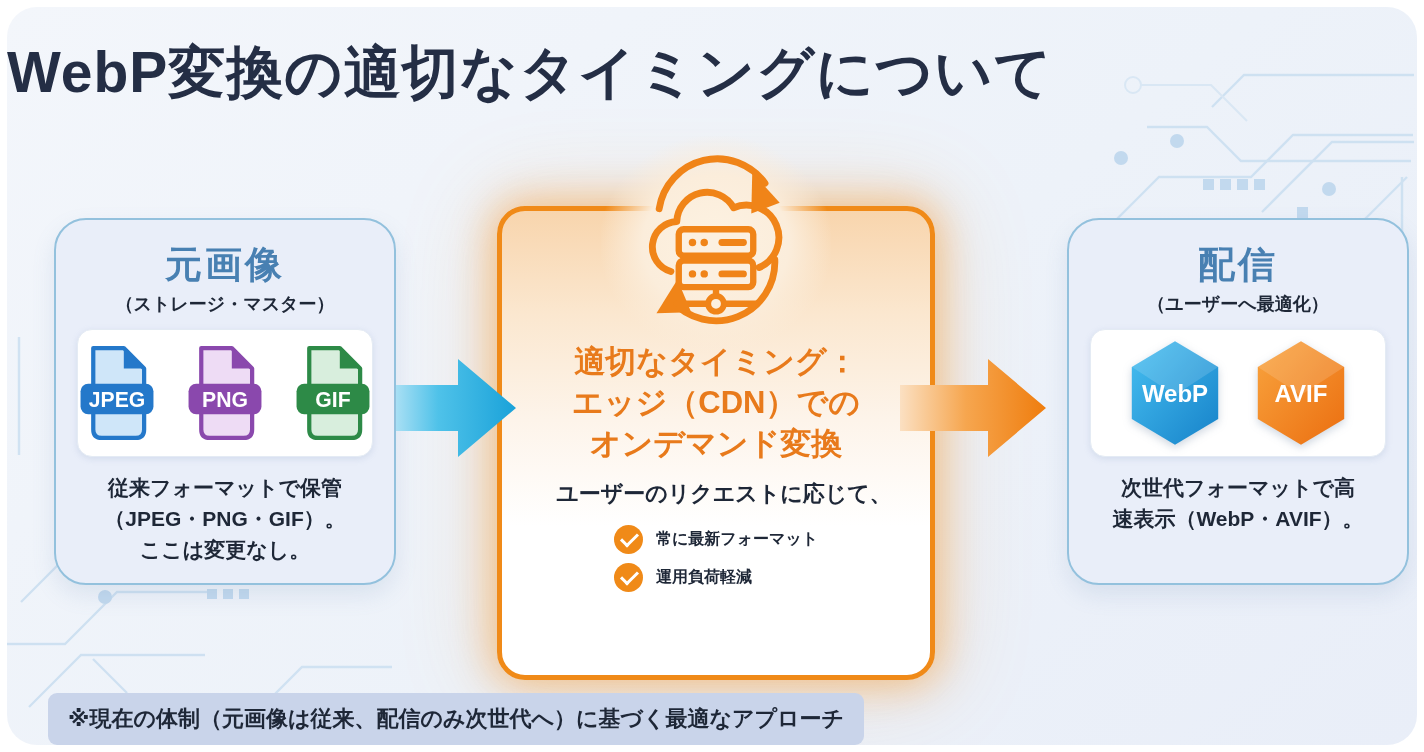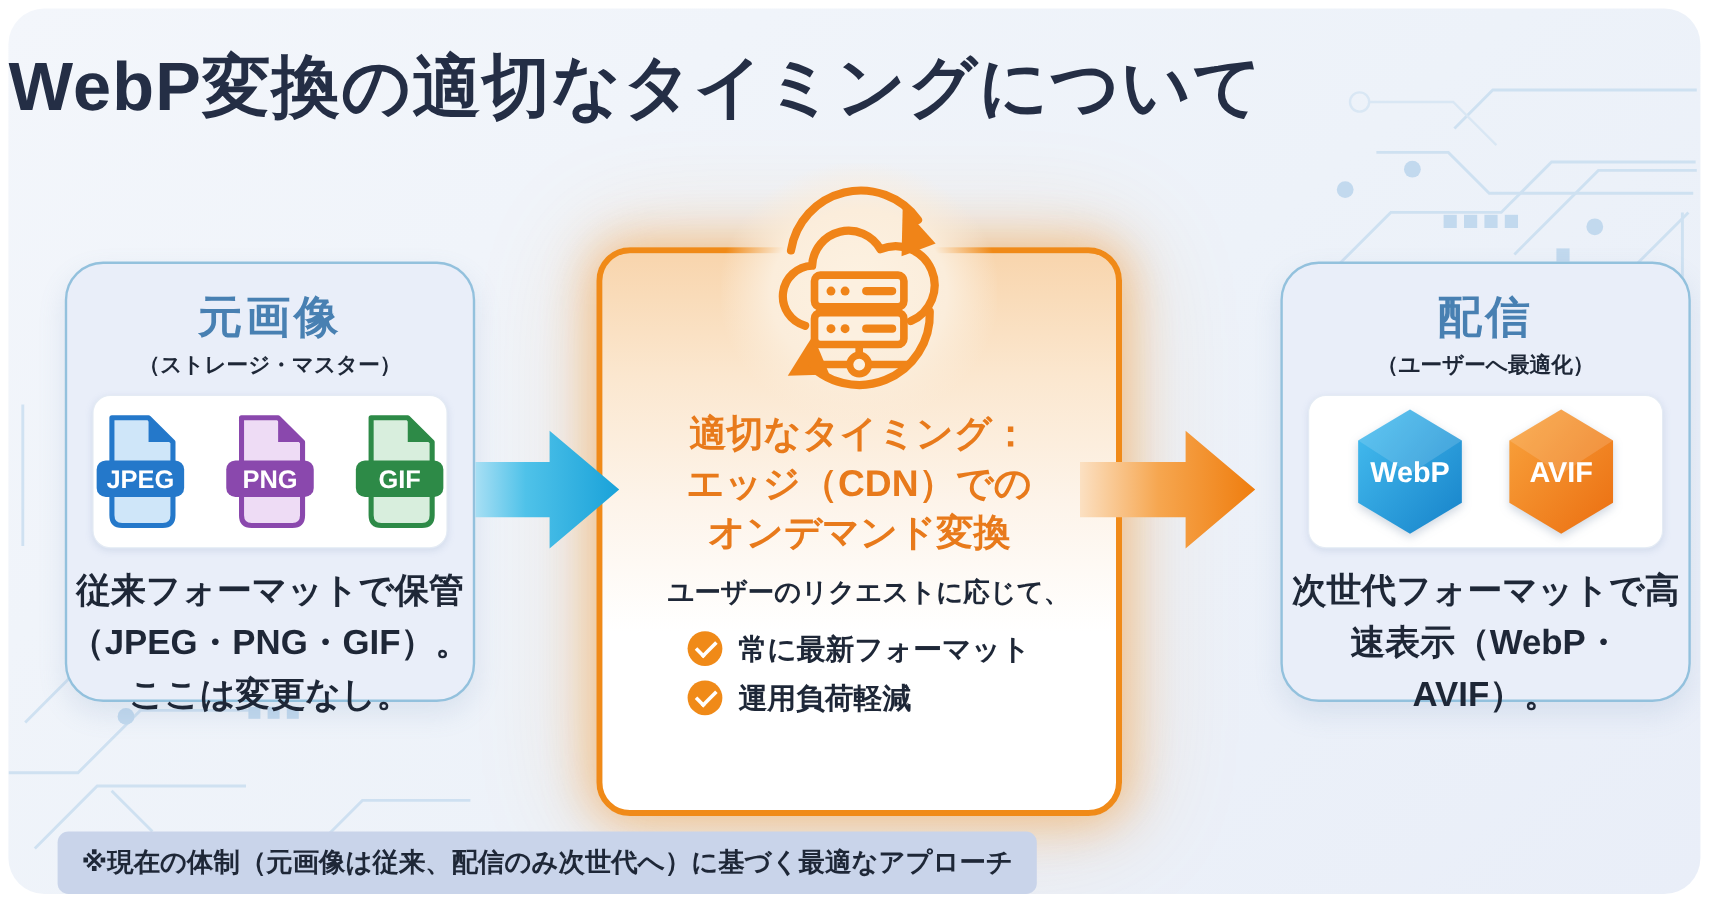--- a/index.html
+++ b/index.html
@@ -20,21 +20,21 @@
     background:var(--panel-fill,#e9eef9); border:2px solid var(--panel-border,#93c1dd);
     border-radius:32px; box-shadow:0 10px 22px rgba(110,140,185,.16); text-align:center; }
   .side-panel.left  { left:47px; }
   .side-panel.right { left:1060px; }
   .side-heading { margin-top:20px; font-size:37px; font-weight:800; letter-spacing:3px;
     color:var(--steel-blue,#4880b2); }
   .side-subheading { margin-top:2px; font-size:18px; font-weight:700; color:var(--text,#1e2737); }
   .inner-card { margin:13px 21px 0; height:128px; background:#fff; border-radius:15px;
     border:1px solid #e4ebf4; box-shadow:0 2px 6px rgba(130,155,195,.22);
     display:flex; align-items:center; justify-content:center; gap:30px; }
-  .side-desc { margin-top:15px; font-size:29px; line-height:1.48; font-weight:600;
+  .side-desc { margin-top:15px; font-size:21px; line-height:1.48; font-weight:600;
     color:var(--text,#1e2737); }
 
   
   .file-icon { width:82px; height:106px; display:block; }
   .file-icon text { font-family:"Liberation Sans","DejaVu Sans",sans-serif;
     font-weight:800; font-size:25px; fill:#ffffff; }
 
   
   .hex-badge { width:96px; height:108px; display:block; filter:drop-shadow(0 3px 4px rgba(60,90,130,.25)); }
   .hex-badge text { font-family:"Liberation Sans","DejaVu Sans",sans-serif;
@@ -55,21 +55,21 @@
   .center-heading { font-size:31px; line-height:1.33; font-weight:800;
     color:var(--heading-orange,#e87a1b); }
   .center-body { margin-top:13px; font-size:22px; line-height:1.45; font-weight:600;
     color:var(--text,#1e2737);padding-left:16px; }
   .checklist { margin:15px auto 0; width:fit-content; text-align:left; }
   .check-row { display:flex; align-items:center; gap:13px; margin:9px 0; }
   .check-icon { position:relative; width:29px; height:29px; border-radius:50%;
     background:var(--accent-orange,#f08418); flex:0 0 29px; }
   .check-icon::after { content:""; position:absolute; left:7px; top:8px; width:14px; height:7px;
     border-left:3.5px solid #fff; border-bottom:3.5px solid #fff; transform:rotate(-45deg); }
-  .check-label { font-size:24px; font-weight:700; color:var(--text,#1e2737); }
+  .check-label { font-size:16px; font-weight:700; color:var(--text,#1e2737); }
 
   
   .flow-arrow { position:absolute; top:345px; z-index:5; }
   .flow-arrow.blue   { left:389px; }
   .flow-arrow.orange { left:893px; }
 
   
   .footnote { position:absolute; left:41px; top:686px; height:52px; z-index:3;
     padding:0 20px; display:flex; align-items:center; border-radius:9px;
     background:var(--note-bg,#c9d4ea); font-size:22px; font-weight:700;

